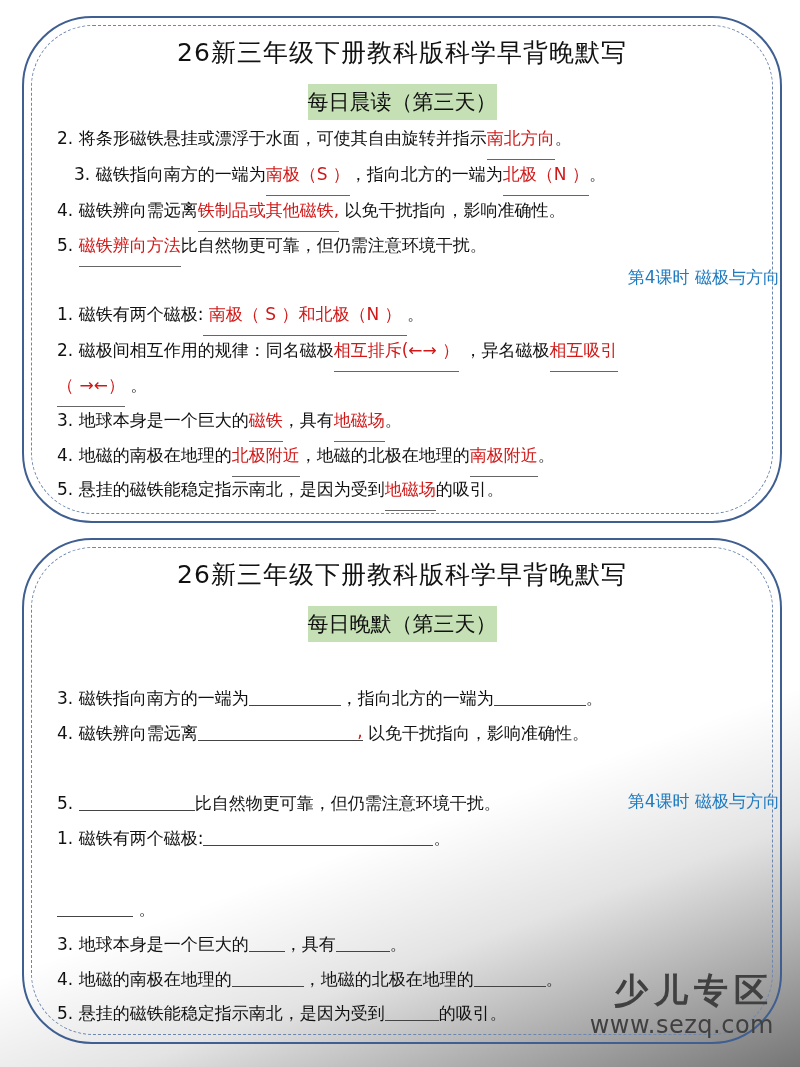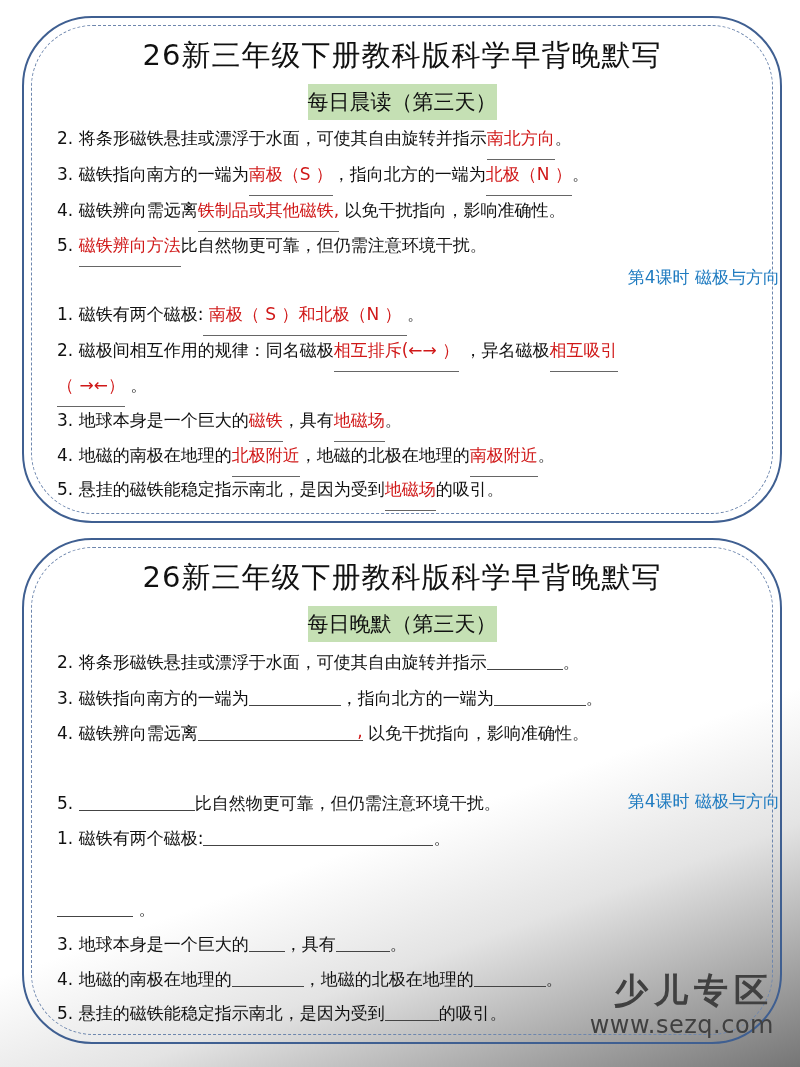--- a/index.html
+++ b/index.html
@@ -21,21 +21,21 @@
       box-sizing: border-box;
     }
     .card .inner {
       position: absolute; left: 7px; top: 7px; right: 7px; bottom: 7px;
       border: 1.5px dashed #6d86ad;
       border-radius: 62px;
     }
     .card-content { position: absolute; left: 0; top: 0; width: 100%; height: 100%; }
     .title {
       position: absolute; left: 0; width: 100%; text-align: center;
-      font-size: 29px; font-weight: normal; letter-spacing: 1px;
+      font-size: 25px; font-weight: normal; letter-spacing: 1px;
       color: #111;
     }
     .badge-wrap { position: absolute; left: 0; width: 100%; text-align: center; }
     .badge {
       display: inline-block; background: #c5e0b4; color: #111;
       font-size: 21px; padding: 3px 0; line-height: 30px;
     }
     .subhead {
       position: absolute; left: 0; width: 100%; text-align: right;
       color: #1f7bc0; font-size: 17px;
@@ -63,21 +63,21 @@
 
 <div class="card" style="top:16px; height:507px;">
   <div class="inner"></div>
   <div class="card-content">
     <div class="title" style="top:18px;">26新三年级下册教科版科学早背晚默写</div>
     <div class="badge-wrap" style="top:66px;"><span class="badge">每日晨读（第三天）</span></div>
 
     <div class="line" style="top:108px;">
       <span>2.</span> <span>将条形磁铁悬挂或漂浮于水面，可使其自由旋转并指示</span><span class="ans">南北方向</span><span>。</span>
     </div>
-    <div class="line" style="top:144px;">
+    <div class="line" style="top:144px;margin-left:17px;">
       <span>3.</span> <span>磁铁指向南方的一端为</span><span class="ans">南极（S ）</span><span>，指向北方的一端为</span><span class="ans">北极（N ）</span><span>。</span>
     </div>
     <div class="line" style="top:180px;">
       <span>4.</span> <span>磁铁辨向需远离</span><span class="ans">铁制品或其他磁铁,</span><span> 以免干扰指向，影响准确性。</span>
     </div>
     <div class="line" style="top:215px;">
       <span>5.</span> <span class="ans">磁铁辨向方法</span><span>比自然物更可靠，但仍需注意环境干扰。</span>
     </div>
 
     <div class="subhead" style="top:248px;">第4课时  磁极与方向</div>
@@ -102,23 +102,20 @@
     </div>
   </div>
 </div>
 
 <div class="card" style="top:538px; height:506px;">
   <div class="inner"></div>
   <div class="card-content">
     <div class="title" style="top:18px;">26新三年级下册教科版科学早背晚默写</div>
     <div class="badge-wrap" style="top:66px;"><span class="badge">每日晚默（第三天）</span></div>
 
-    <div class="line" style="top:110px;">
-      <span>2.</span> <span>将条形磁铁悬挂或漂浮于水面，可使其自由旋转并指示</span><span class="blank" style="width:76px;"></span><span>。</span>
-    </div>
     <div class="line" style="top:146px;">
       <span>3.</span> <span>磁铁指向南方的一端为</span><span class="blank" style="width:92px;"></span><span>，指向北方的一端为</span><span class="blank" style="width:92px;"></span><span>。</span>
     </div>
     <div class="line" style="top:181px;">
       <span>4.</span> <span>磁铁辨向需远离</span><span class="blank" style="width:165px;"><span style="color:#d01818; float:right; line-height:18px;">,</span></span><span> 以免干扰指向，影响准确性。</span>
     </div>
     <div class="line" style="top:216px;margin-top:35px;">
       <span>5.</span> <span class="blank" style="width:116px;"></span><span>比自然物更可靠，但仍需注意环境干扰。</span>
     </div>
 

